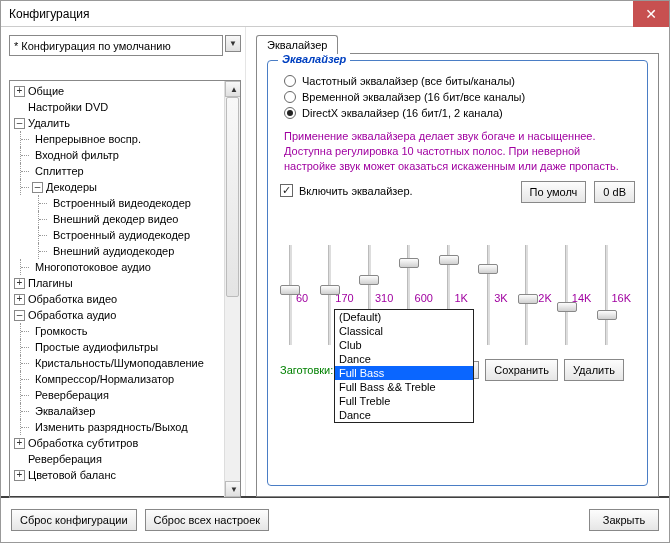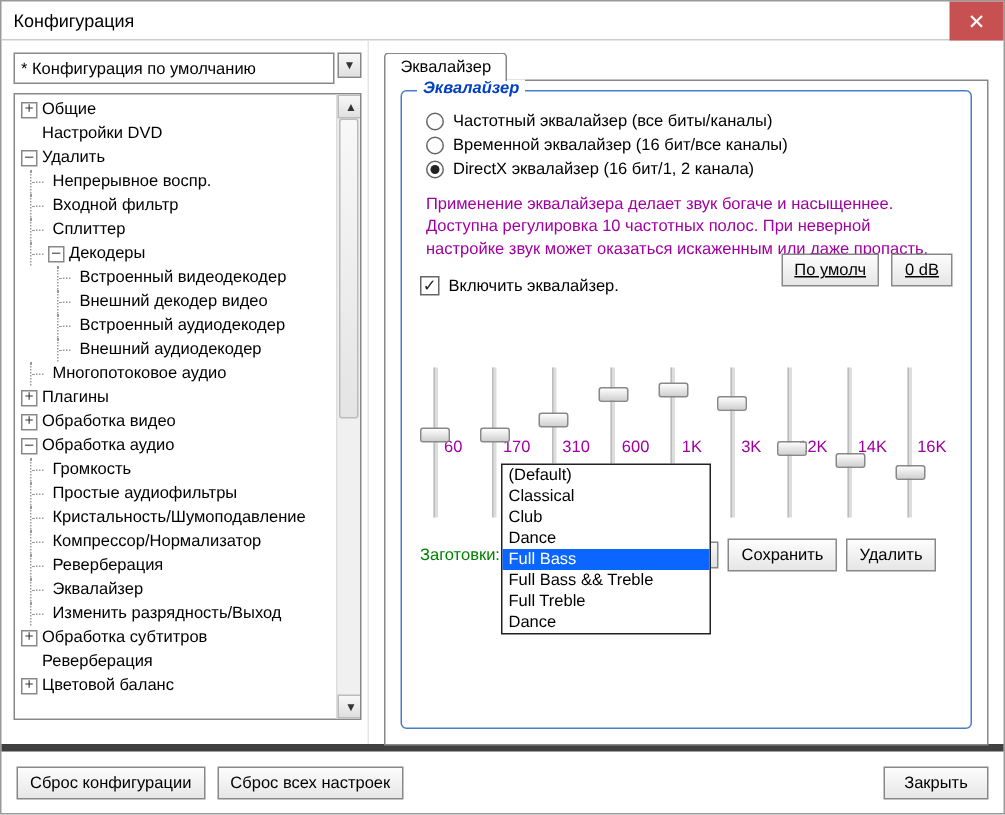--- a/index.html
+++ b/index.html
@@ -42,21 +42,21 @@
     display: flex;
     height: calc(100% - 26px - 46px);
   }
   .sidebar {
     width: 245px;
     padding: 8px 4px 4px 8px;
     border-right: 1px solid #e5e5e5;
   }
   .combo-wrap {
     display: flex;
-    margin-bottom: 6px;
+    margin-bottom: 24px;
     text-align: right;
   }
   .combo {
     flex: 1;
     height: 21px;
     border: 1px solid #888;
     padding: 0 4px;
     display: flex;
     align-items: center;
     background: #fff;
@@ -209,21 +209,21 @@
     border: 1px solid #888;
     background: linear-gradient(#fdfdfd,#e6e6e6);
     padding: 2px 8px;
     height: 22px;
     cursor: pointer;
     display: inline-flex;
     align-items:center; justify-content:center;
   }
   .eq-top-btns {
     display: flex; gap: 8px;
-    position: absolute; right: 12px; top: 108px; text-decoration: underline;
+    position: absolute; right: 12px; top: 120px;
   }
   .sliders {
     display: flex;
     gap: 4px;
     margin-top: 48px;
     justify-content: space-between;
     padding: 0 4px;
   }
   .slider-col {
     width: 30px;
@@ -283,21 +283,21 @@
     z-index: 50;
   }
   .dd-item {
     padding: 1px 4px;
     white-space: nowrap;
     font-size: 11px;
   }
   .dd-item.h { background: #0a66ff; color: #fff; }
   .footer {
     height: 46px;
-    border-top: 5px solid #404040;
+    border-top: 2px solid #404040;
     display: flex; align-items: center;
     padding: 0 10px;
     gap: 8px;
   }
   .footer .spacer { flex: 1; }
   .tri { font-size: 8px; color:#333; pointer-events:none; }
 </style>
 </head>
 <body>
 

